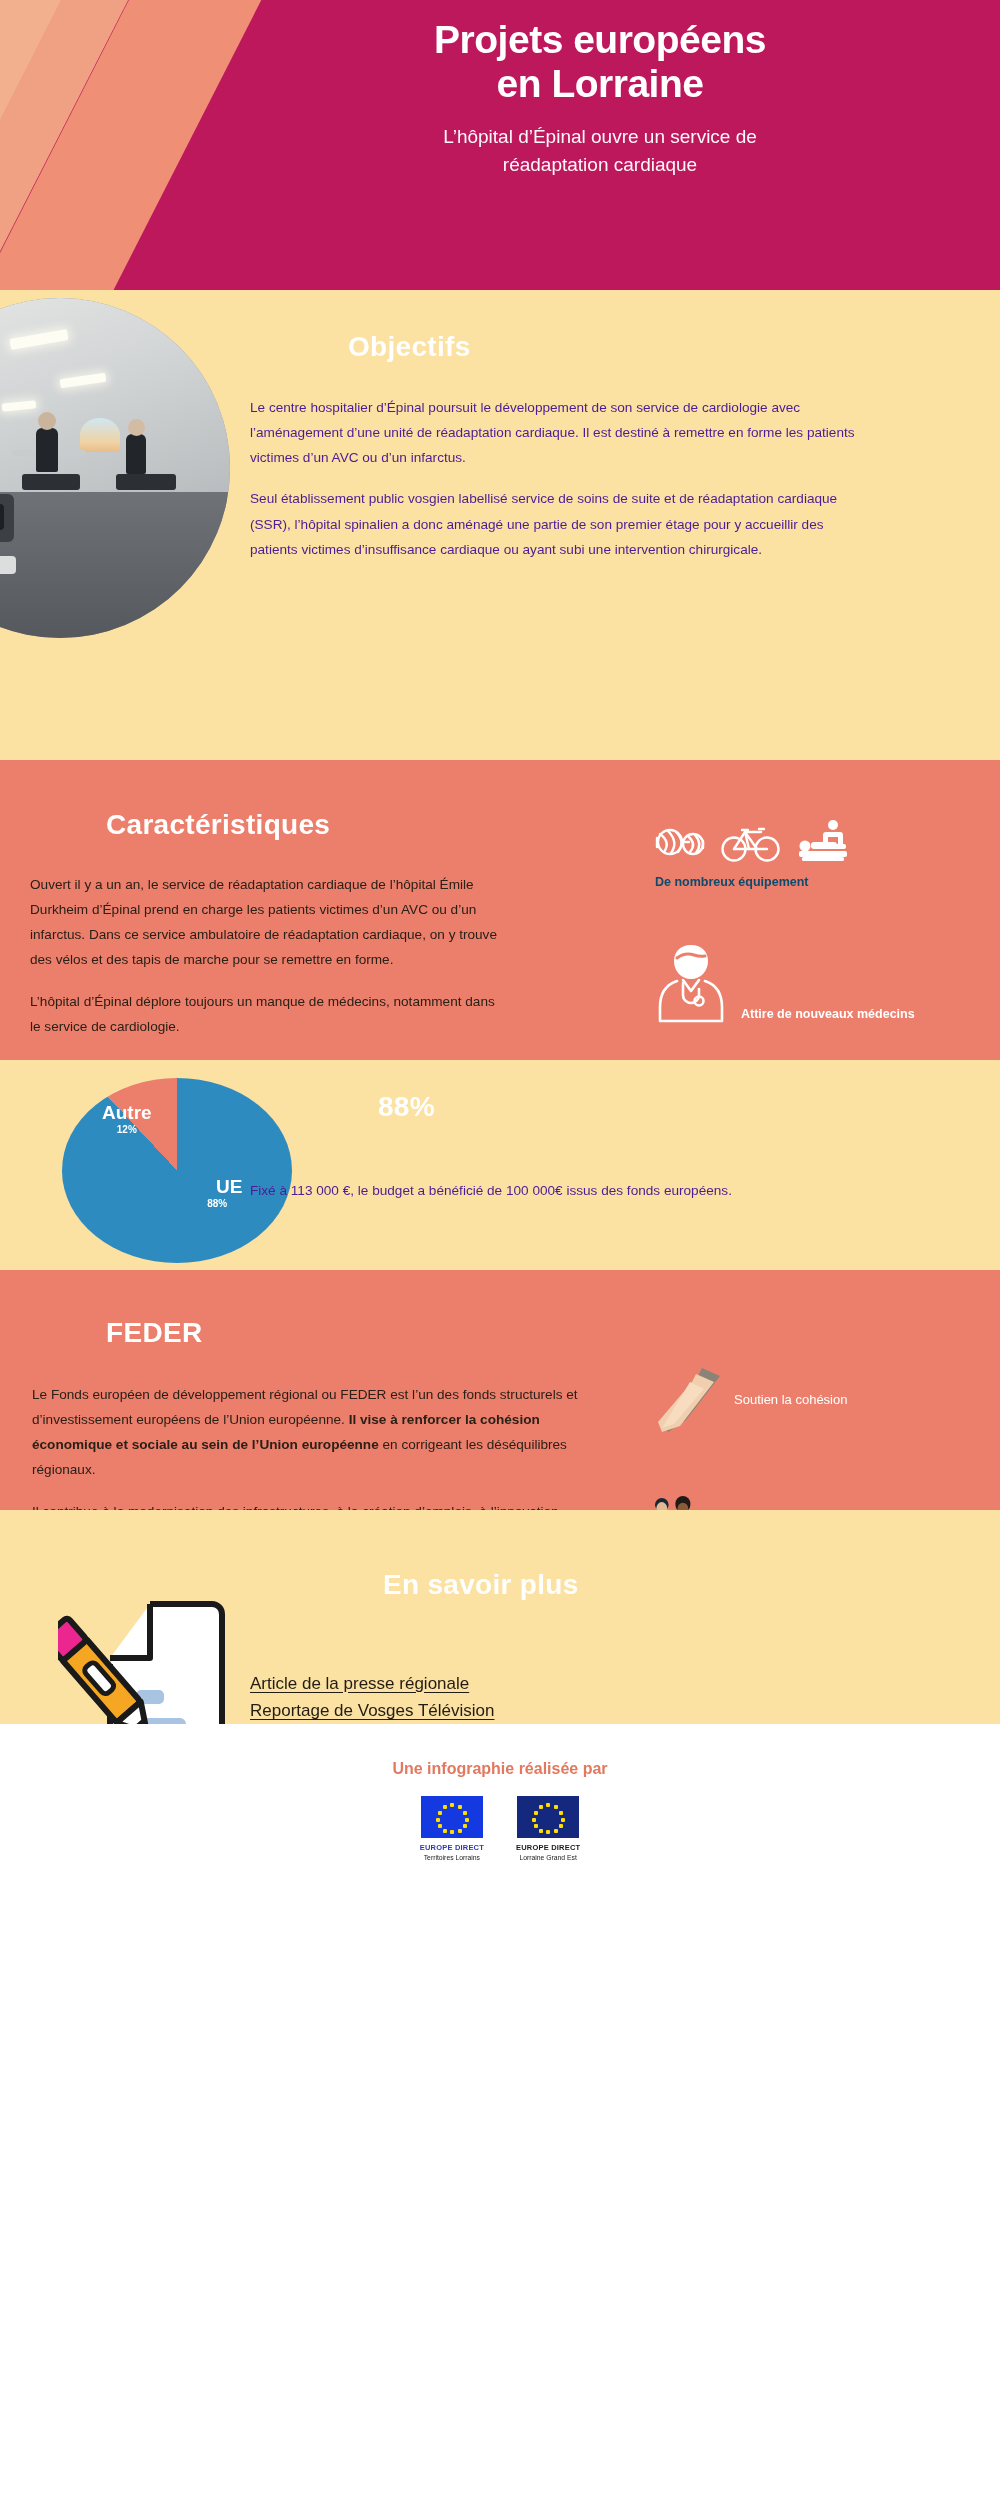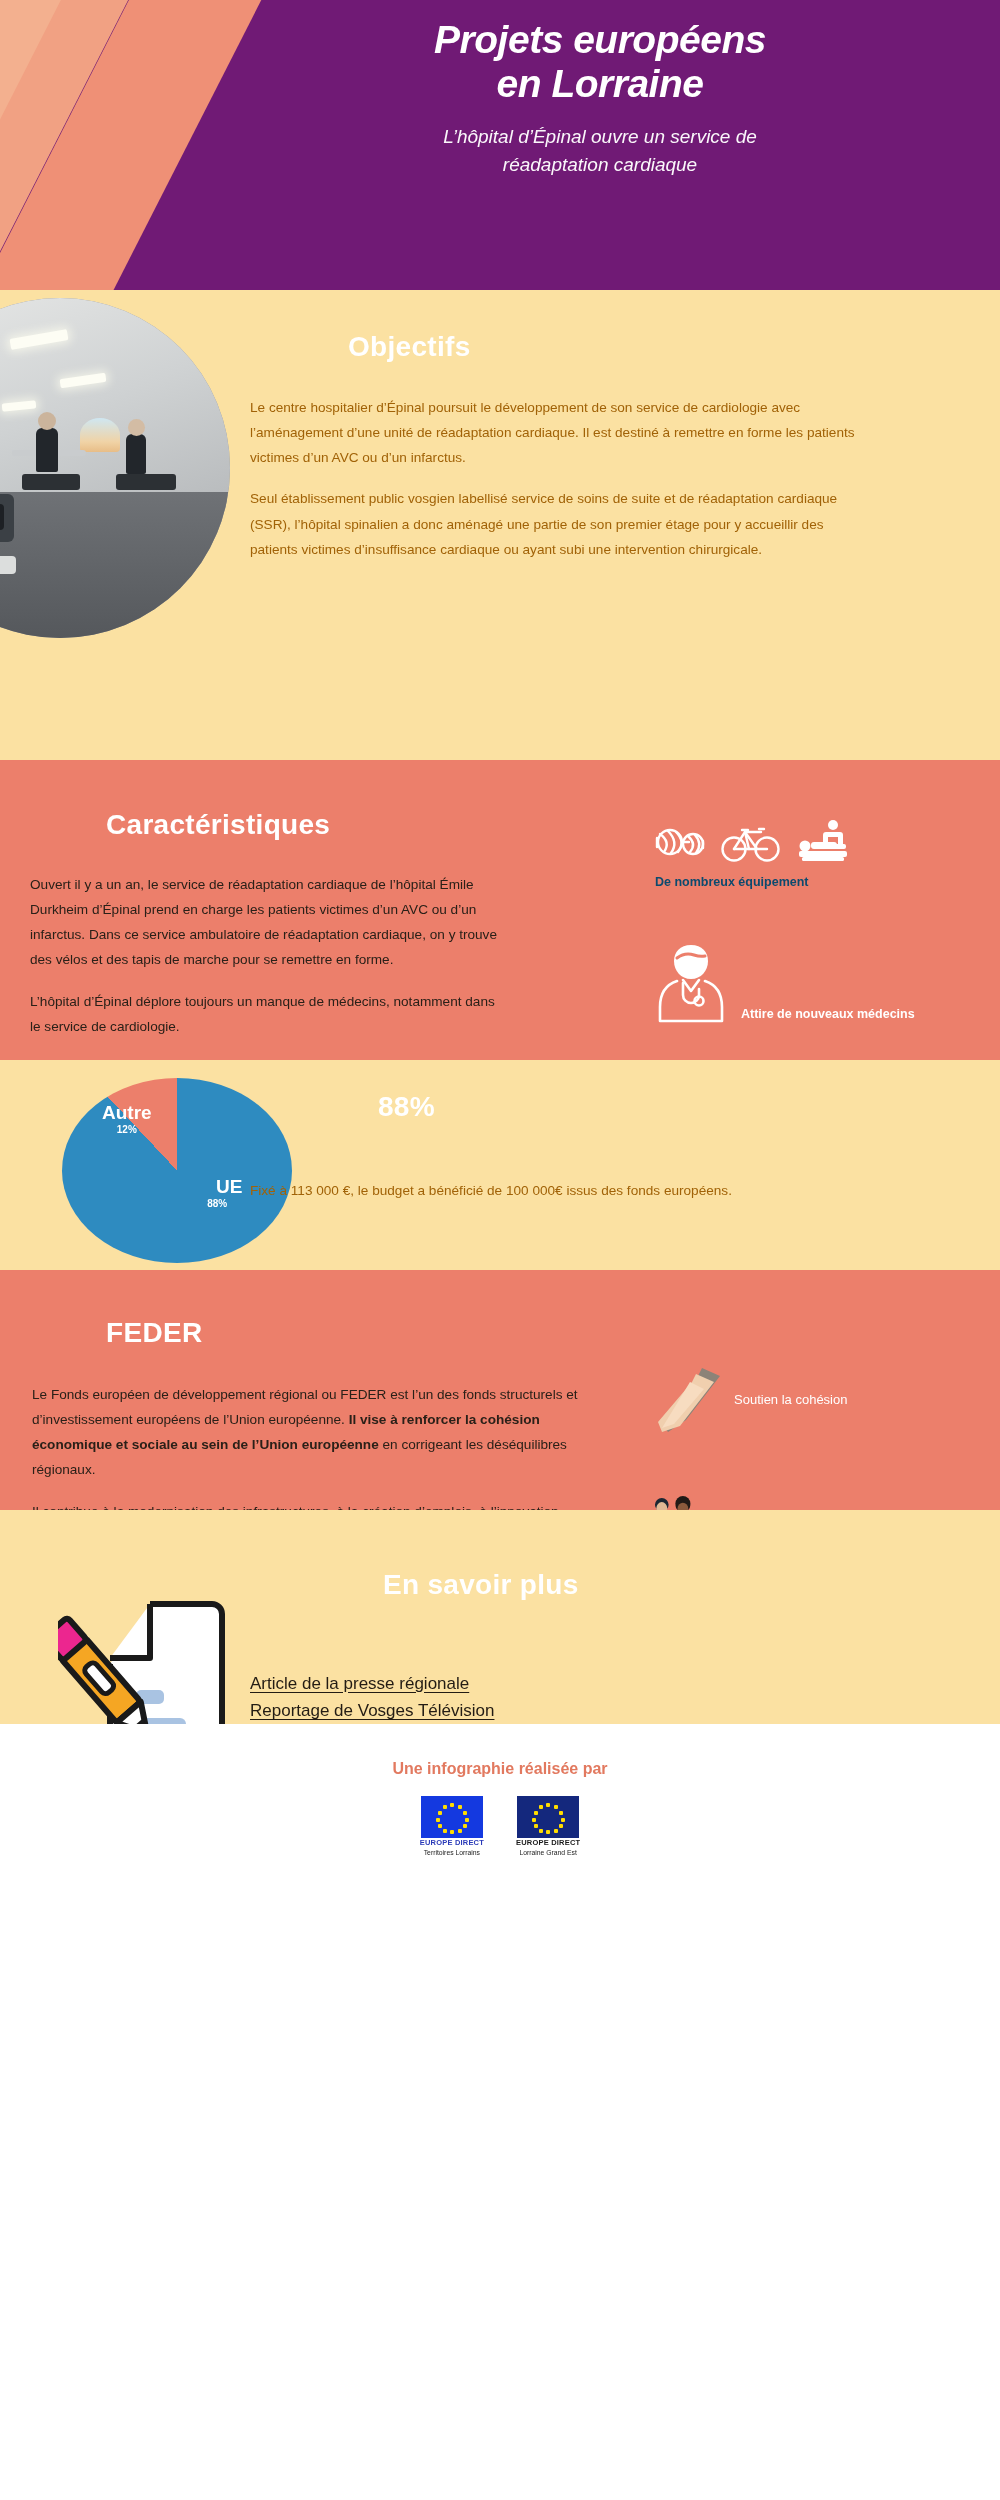--- a/index.html
+++ b/index.html
@@ -17,23 +17,22 @@
     height: 2500px;
     overflow: hidden;
     background: #ffffff;
   }
 
   
   .hero {
     position: relative;
     width: 1000px;
     height: 290px;
-    background: #701a75;
+    background: #be185d;
     overflow: hidden;
-    font-style: italic;
   }
   .hero-stripes {
     position: absolute;
     top: 0; left: 0;
     width: 380px; height: 290px;
     overflow: hidden;
   }
   .stripe {
     position: absolute;
     top: -120px;
@@ -112,21 +111,21 @@
       92% 8%, 99% 3%, 98.5% 28%, 100% 54%, 98.6% 79%, 99.4% 97%,
       87% 91%, 73% 98%, 59% 90%, 45% 98%, 31% 91%, 18% 98%, 8% 92%,
       1.5% 96%, 0.4% 71%, 1.6% 45%, 0% 27%);
   }
 
   .body-text {
     font-size: 13.6px;
     line-height: 1.85;
     font-weight: 400;
   }
-  .body-text.dark  { color: #a16207; }
+  .body-text.dark  { color: #4c1d95; }
   .body-text.dark2 { color: #2a2018; }
   .body-text p + p { margin-top: 16px; }
   .body-text b { font-weight: 700; }
 
   
   .sec-objectifs { height: 470px; }
   .photo-circle {
     position: absolute;
     left: -110px; top: 8px;
     width: 340px; height: 340px;
@@ -257,21 +256,21 @@
     margin: 0 auto;
   }
   .flag.bright { background: #1439e0; }
   .flag.dark   { background: #14287d; }
   .flag .star {
     position: absolute;
     width: 4px; height: 4px;
     background: #ffdd00;
     border-radius: 1px;
   }
-  .flag-name { font-size: 7.5px; font-weight: 700; letter-spacing: .2px; }
+  .flag-name { margin-top: 5px; font-size: 7.5px; font-weight: 700; letter-spacing: .2px; }
   .flag-sub  { margin-top: 1.5px; font-size: 6.8px; color: #222; }
   .flag-item.bright .flag-name { color: #2a3ab8; }
   .flag-item.dark   .flag-name { color: #1a1a1a; }
 
   svg { display: block; }
 </style>
 </head>
 <body>
 
 <div class="page">

